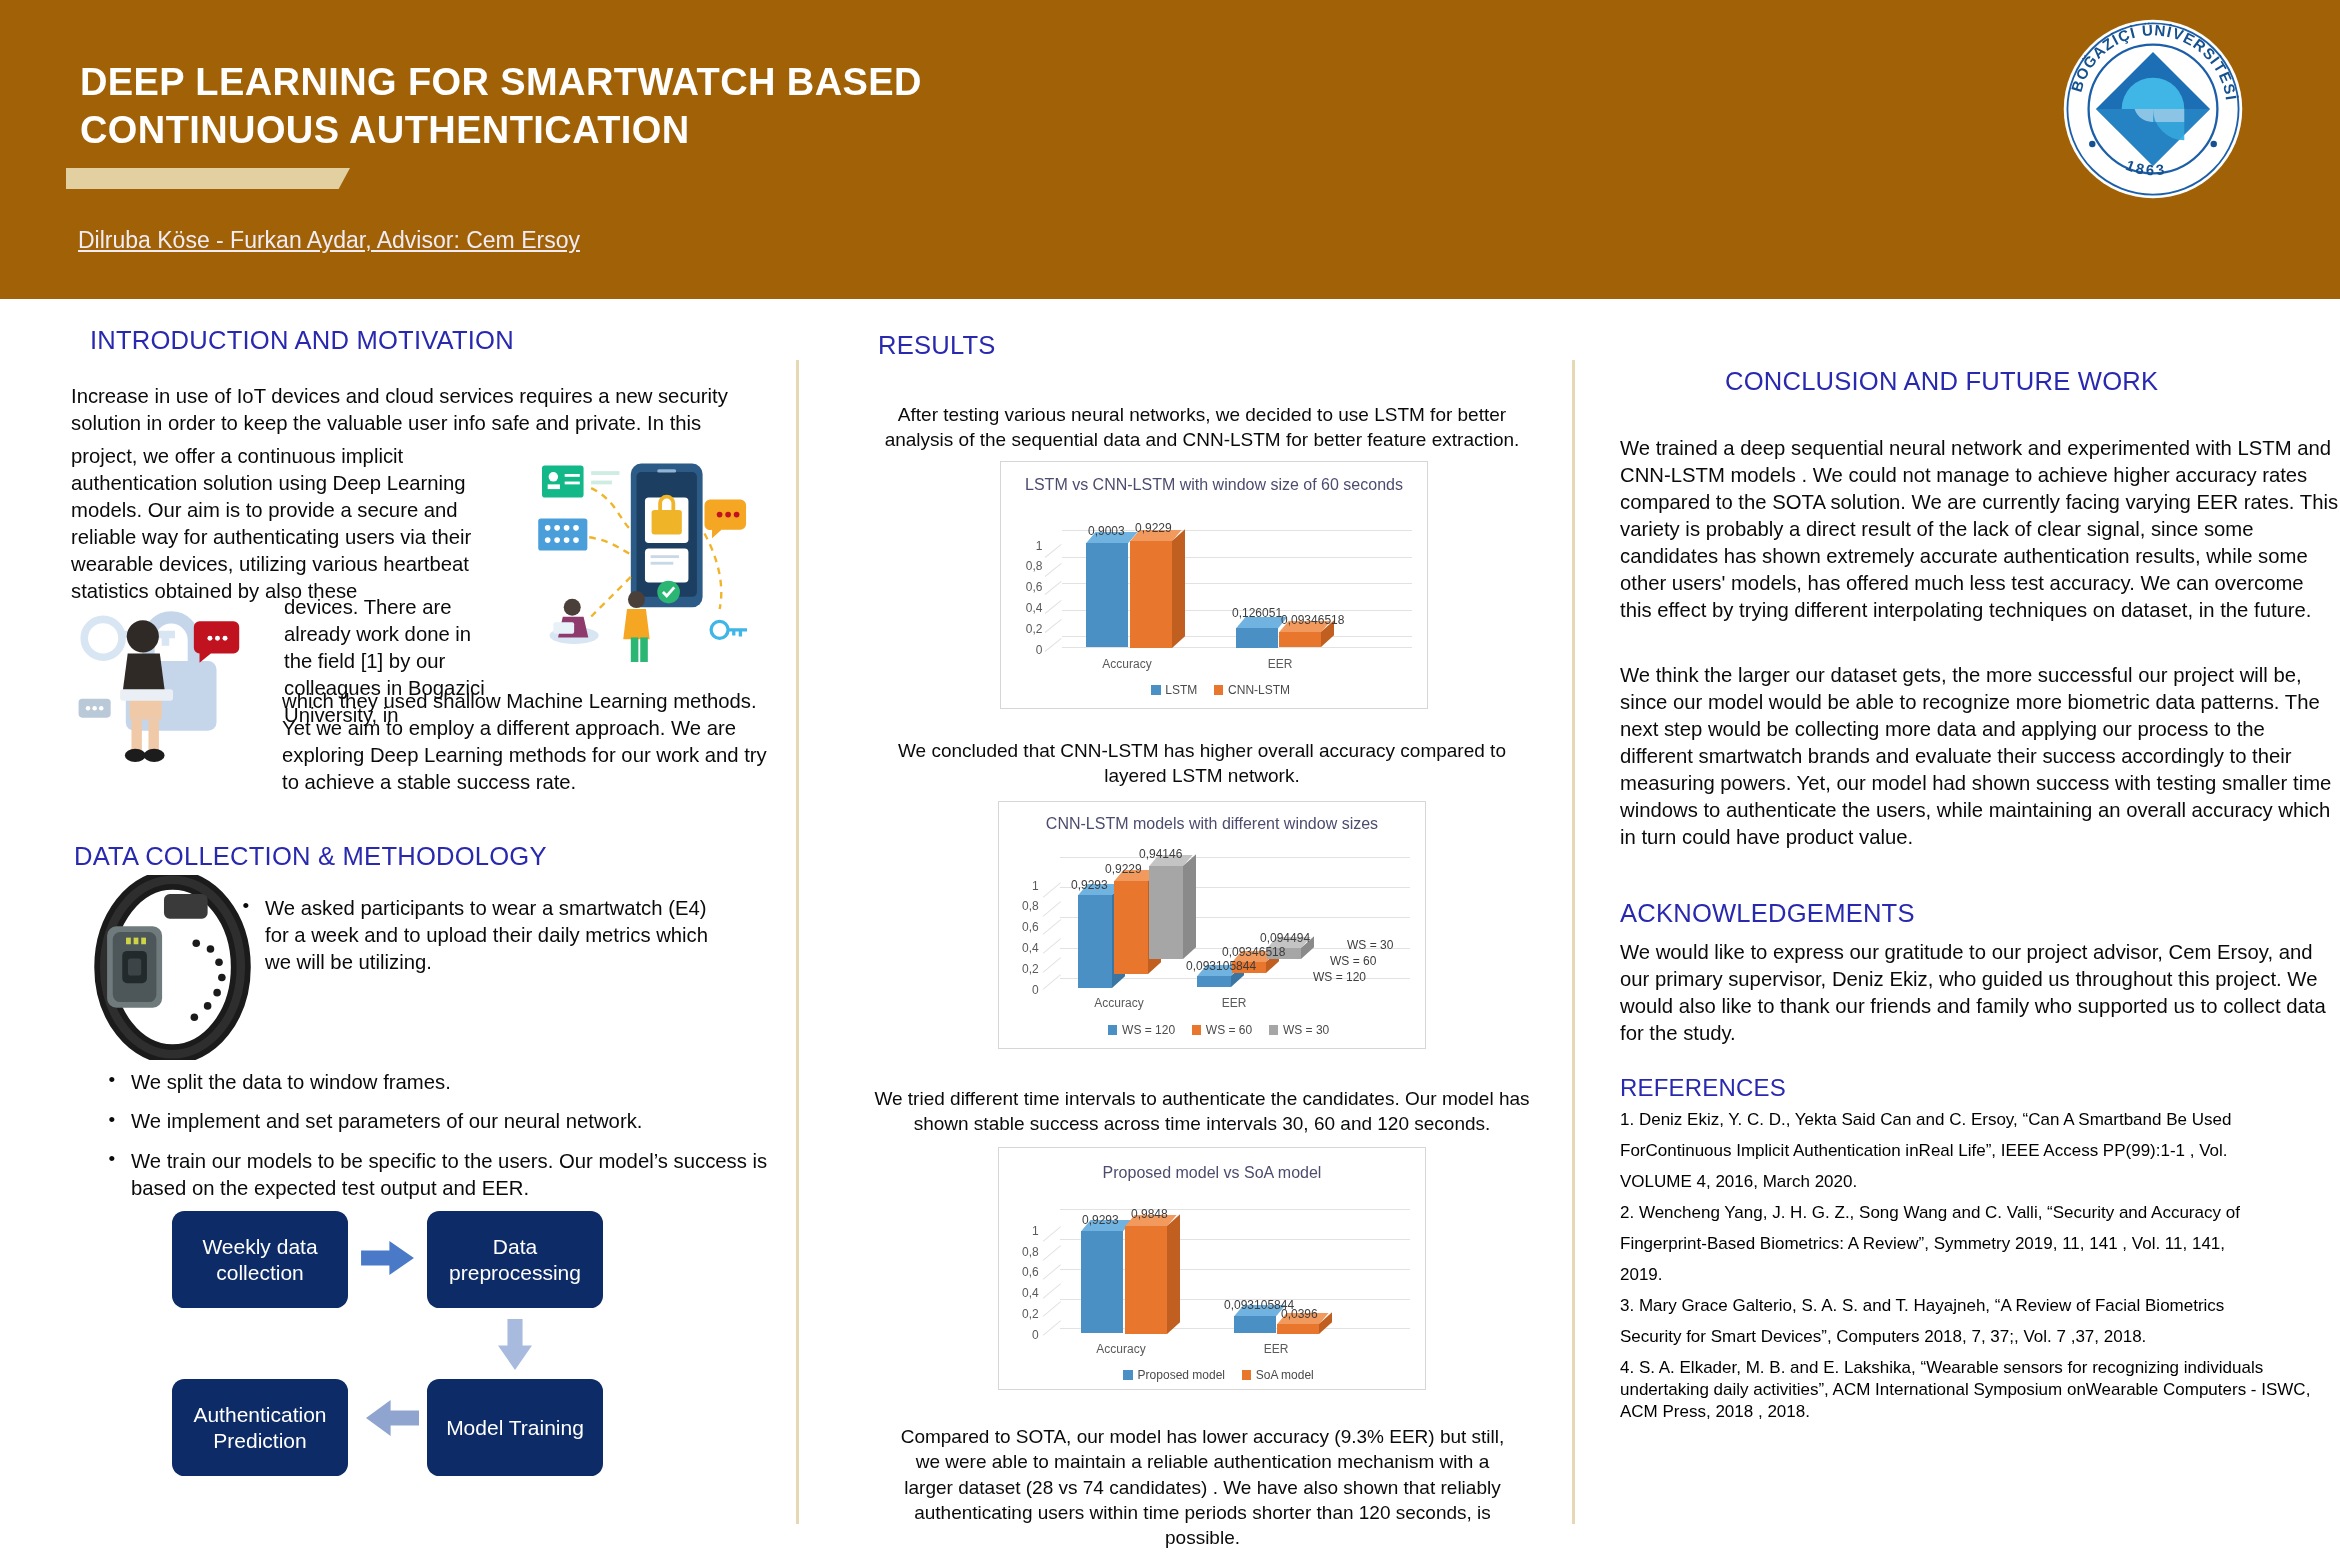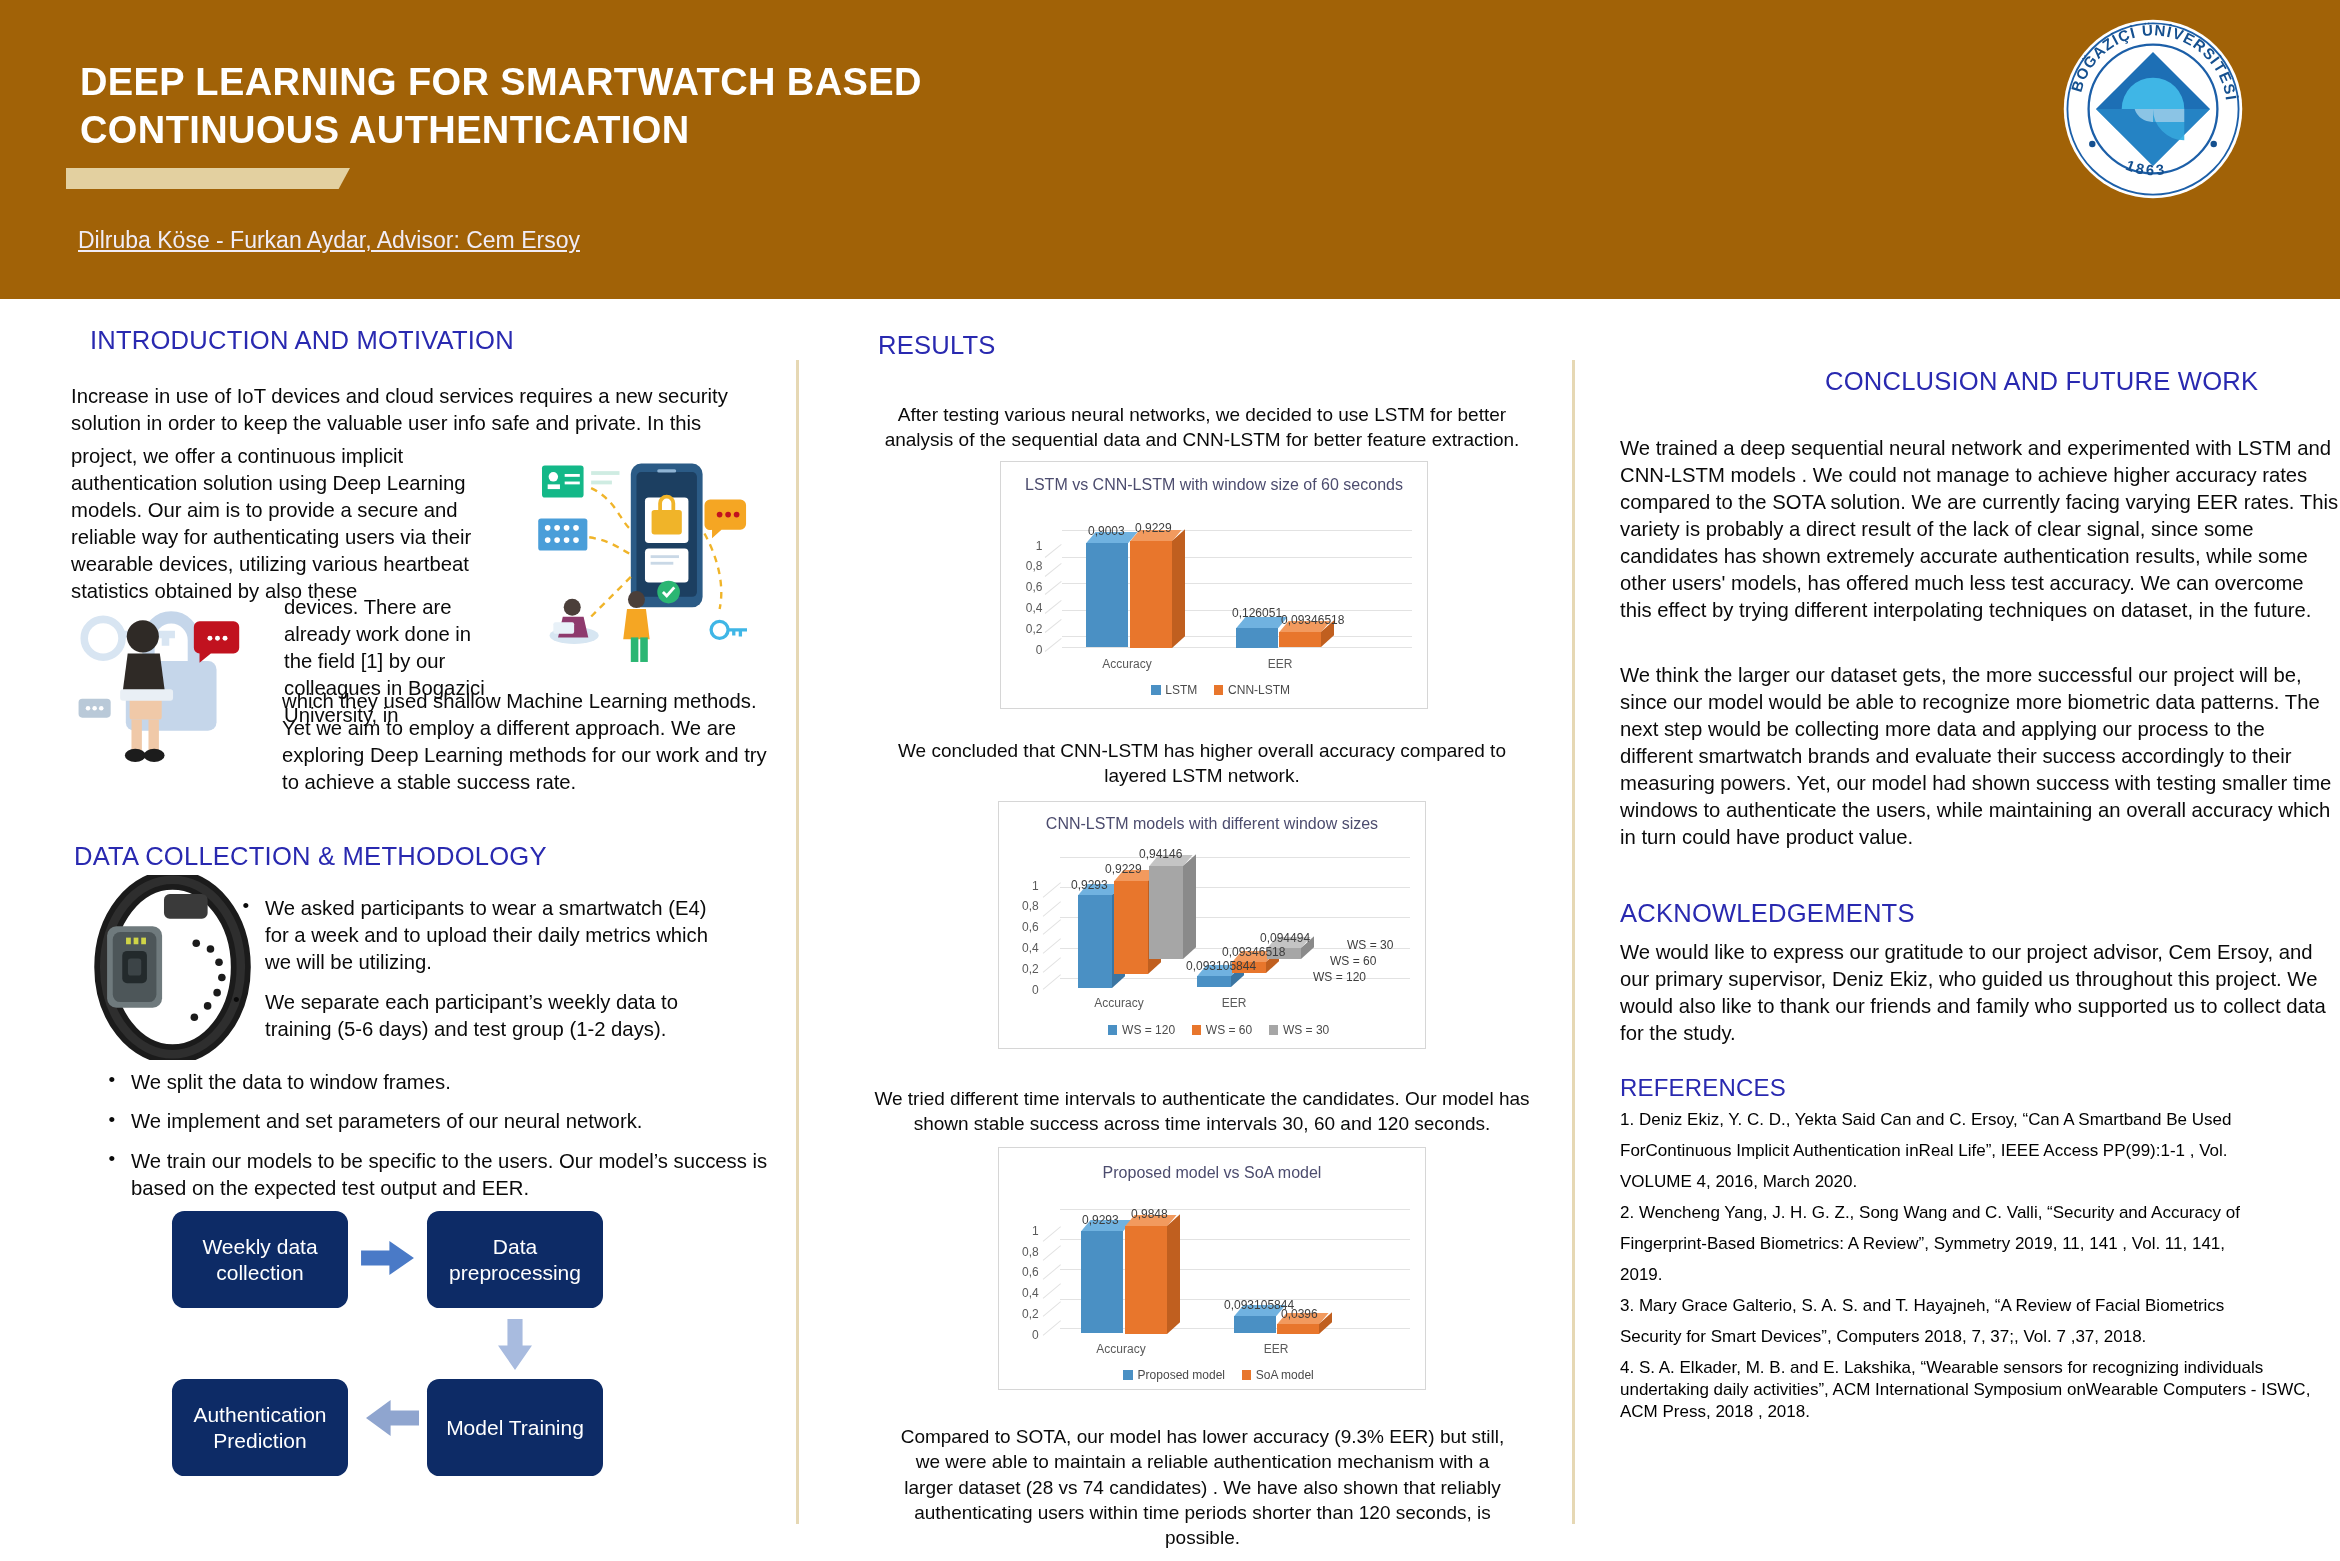--- a/index.html
+++ b/index.html
@@ -231,21 +231,20 @@
       <circle cx="139" cy="108" r="4"></circle>
     <circle cx="134" cy="124" r="4"></circle>
       <circle cx="124" cy="138" r="4"></circle>
     <circle cx="110" cy="150" r="4"></circle>
   </g>
   <rect x="78" y="20" width="46" height="26" rx="6" fill="#3a3a3a"></rect>
 </svg>
 
 <div class="bullets" style="left:233px;top:895px;width:492px;">
   <div class="bl"> We asked participants to wear a smartwatch (E4) for a week and to upload their daily metrics which we will be utilizing.</div>
-  <div class="bl tight">We separate each participant’s weekly data to training (5-6 days) and test group (1-2 days).</div>
 </div>
 
 <div class="bullets" style="left:99px;top:1069px;width:672px;">
   <div class="bl">We split the data to window frames.</div>
   <div class="bl">We implement and set parameters of our neural network.</div>
   <div class="bl"> We train our models to be specific to the users. Our model’s success is based on the expected test output and EER.</div>
 </div>
 
 <div id="flow">
   <div class="flow-box" id="flow-b1">Weekly data collection</div>
@@ -441,21 +440,21 @@
   <div class="cat-lab" style="left:70px;top:194px;width:104px;">Accuracy</div>
   <div class="cat-lab" style="left:225px;top:194px;width:104px;">EER</div>
   <div class="legend" style="top:220px;">
     <span class="sw" style="background:#4a90c4;"></span><span>Proposed model</span>
     <span class="sw" style="background:#e8762c;"></span><span>SoA model</span>
   </div>
 </div>
 
 <div class="body-text center-text" style="left:890px;top:1424px;width:625px;font-size:19px;">Compared to SOTA, our model has lower accuracy (9.3% EER) but still, we were able to maintain a reliable authentication mechanism with a larger dataset (28 vs 74 candidates) . We have also shown that reliably authenticating users within time periods shorter than 120 seconds, is possible.</div>
 
-<div class="section-heading" style="left:1825px;top:367px;">CONCLUSION AND FUTURE WORK</div>
+<div class="section-heading" style="left:1725px;top:367px;">CONCLUSION AND FUTURE WORK</div>
 
 <div class="body-text" style="left:1620px;top:435px;width:719px;">        We trained a deep sequential neural network and experimented with LSTM and CNN-LSTM models . We could not manage to achieve higher accuracy rates compared to the SOTA solution. We are currently facing varying EER rates. This variety is probably a direct result of the lack of clear signal, since some candidates has shown extremely accurate authentication results, while some other users' models, has offered much less test accuracy.  We can overcome this effect by trying different interpolating techniques on dataset, in the future.</div>
 <div class="body-text" style="left:1620px;top:662px;width:719px;">        We think the larger our dataset gets, the more successful our project will be, since our model would be able to recognize more biometric data patterns. The next step would be collecting more data and applying our process to the different smartwatch brands and evaluate their success accordingly to their measuring powers. Yet, our model had shown success with testing smaller time windows to authenticate the users, while maintaining an overall accuracy which in turn could have product value.</div>
 
 <div class="section-heading" style="left:1620px;top:899px;">ACKNOWLEDGEMENTS</div>
 <div class="body-text" style="left:1620px;top:939px;width:719px;">        We would like to express our gratitude to our project advisor, Cem Ersoy, and our primary supervisor, Deniz Ekiz, who guided us throughout this project. We would also like to thank our friends and family who supported us to collect data for the study.</div>
 
 <div class="section-heading" style="left:1620px;top:1074px;font-size:24px;">REFERENCES</div>
 <div style="position:absolute;left:1620px;top:1109px;width:719px;">
   <div class="ref-item"> 1. Deniz Ekiz, Y. C. D., Yekta Said Can and C. Ersoy, “Can A Smartband Be Used</div>

